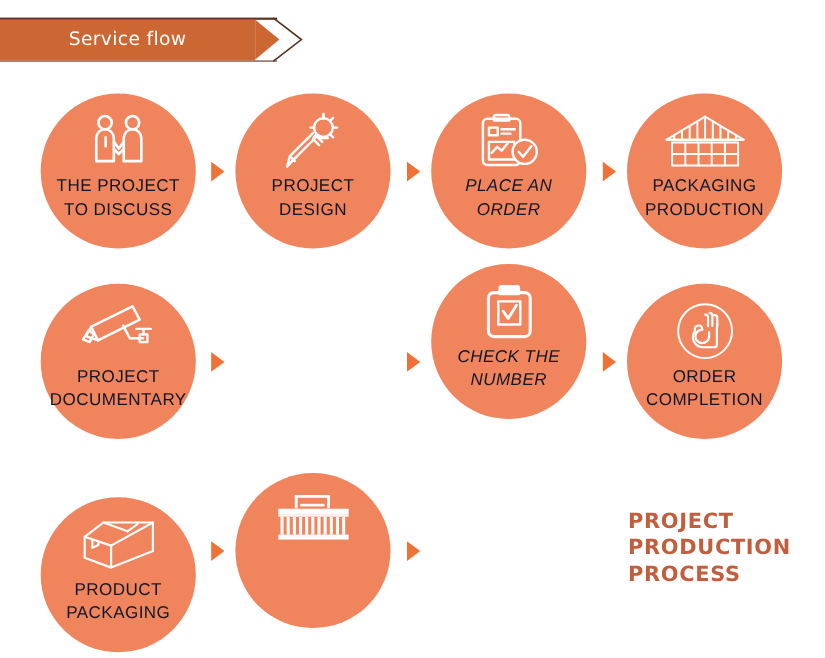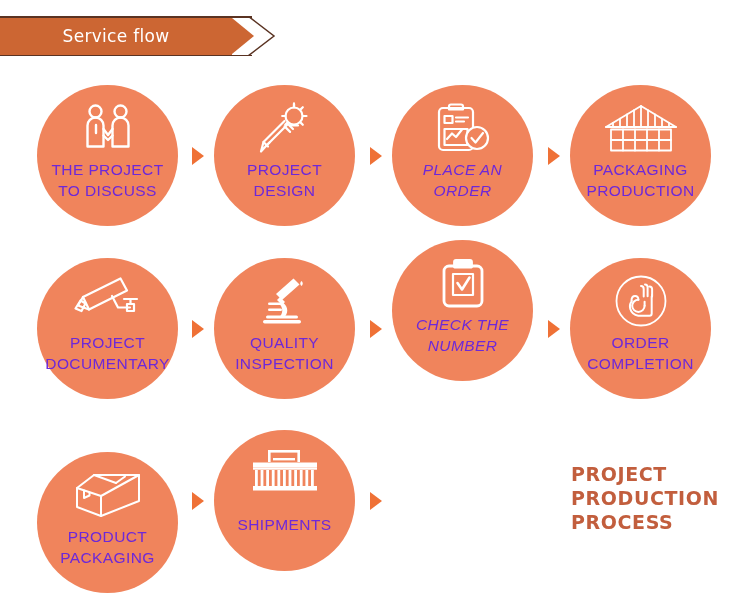--- a/index.html
+++ b/index.html
@@ -41,21 +41,21 @@
     background:#f0845c;
   }
   .icon-holder{
     position:absolute;left:0;top:14px;width:141px;height:58px;
     display:flex;align-items:center;justify-content:center;
     pointer-events:none;
   }
   .icon-holder svg{display:block;}
   .node-label{
     position:absolute;left:-14px;top:74px;width:169px;
-    text-align:center;color:#6d28d9;
+    text-align:center;color:#0f172a;
     font-size:15.5px;line-height:21px;letter-spacing:.4px;
     font-weight:300;
     font-family:"Liberation Sans", sans-serif;
     white-space:pre-line;
   }
   .node-label.one-line{top:84px;}
 
   
   .connector{
     position:absolute;width:0;height:0;
@@ -185,39 +185,20 @@
           <path d="M55,27 h7 v7 h-7 z"></path>
           <path d="M58.5,27 v-5"></path>
           <path d="M52,22 h13"></path>
         </g>
       </svg>
     </div>
     <div class="node-label">PROJECT
 DOCUMENTARY</div>
   </div>
 
-  <div class="node" style="left:214px;top:258px;">
-    <div class="circle"></div>
-    <div class="icon-holder">
-      <svg width="50" height="48" viewBox="0 0 50 48">
-        <g fill="#fff">
-          <path d="M33.5,1.5 l6,6 l-17.5,15.5 l-6,-6 z"></path>
-          <path d="M41.5,4 a3.2,3.2 0 0 1 0,5 a3.2,3.2 0 0 1 0,-5 z"></path>
-          <path d="M20,20 l5,5 l-3,3 l-5,-5 z"></path>
-          <path d="M23.5,26 c5,4 5,11 0,15 h-5 c5,-4 5,-11 0,-15 z"></path>
-          <rect x="8" y="25.5" width="14" height="2.6" rx="1.3"></rect>
-          <rect x="8" y="31.5" width="14" height="2.6" rx="1.3"></rect>
-          <rect x="6" y="38.5" width="32" height="3" rx="1.5"></rect>
-          <rect x="3" y="43" width="38" height="3.4" rx="1.7"></rect>
-        </g>
-      </svg>
-    </div>
-    <div class="node-label">QUALITY
-INSPECTION</div>
-  </div>
 
   <div class="node" style="left:392px;top:240px;font-style:italic;">
     <div class="circle"></div>
     <div class="icon-holder">
       <svg width="44" height="50" viewBox="0 0 44 50">
         <g fill="none" stroke="#fff" stroke-width="2.8" stroke-linejoin="round" stroke-linecap="round">
           <path d="M8,8 h28 a5,5 0 0 1 5,5 v30 a5,5 0 0 1 -5,5 h-28 a5,5 0 0 1 -5,-5 v-30 a5,5 0 0 1 5,-5 z"></path>
           <path d="M15,2.5 h14 a1.5,1.5 0 0 1 1.5,1.5 v5 h-17 v-5 a1.5,1.5 0 0 1 1.5,-1.5 z" fill="#fff"></path>
           <rect x="12" y="16" width="20" height="21" stroke-width="2.2"></rect>
           <path d="M16.5,25 L21,31.5 L28.5,19.5" stroke-width="2.6"></path>
@@ -287,21 +268,20 @@
           <rect x="26.4" y="22" width="2.8" height="16"></rect>
           <rect x="32" y="22" width="2.8" height="16"></rect>
           <rect x="37.6" y="22" width="2.8" height="16"></rect>
           <rect x="43.2" y="22" width="2.8" height="16"></rect>
           <rect x="48.8" y="22" width="2.8" height="16"></rect>
           <rect x="54.4" y="22" width="2.8" height="16"></rect>
           <rect x="60" y="22" width="2.8" height="16"></rect>
         </g>
       </svg>
     </div>
-    <div class="node-label one-line">SHIPMENTS</div>
   </div>
 
 
   <div class="connector" style="left:192px;top:147px;"></div>
   <div class="connector" style="left:370px;top:147px;"></div>
   <div class="connector" style="left:548px;top:147px;"></div>
 
   <div class="connector" style="left:192px;top:320px;"></div>
   <div class="connector" style="left:370px;top:320px;"></div>
   <div class="connector" style="left:548px;top:320px;"></div>

